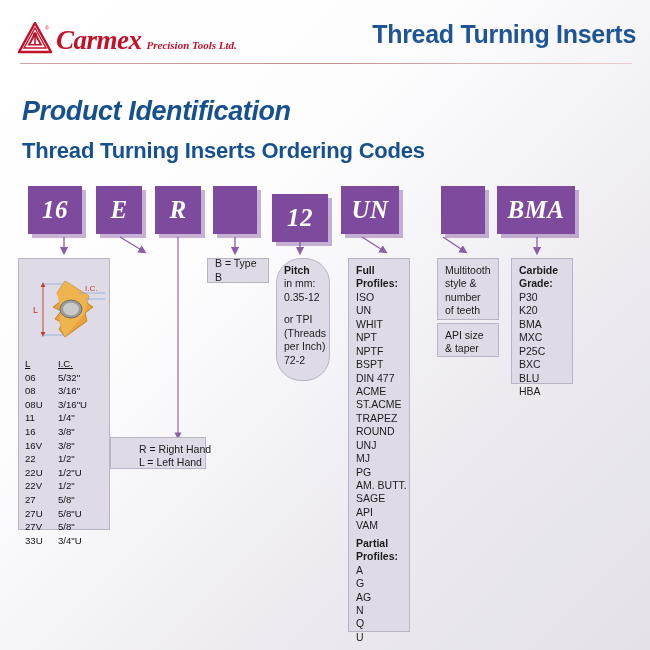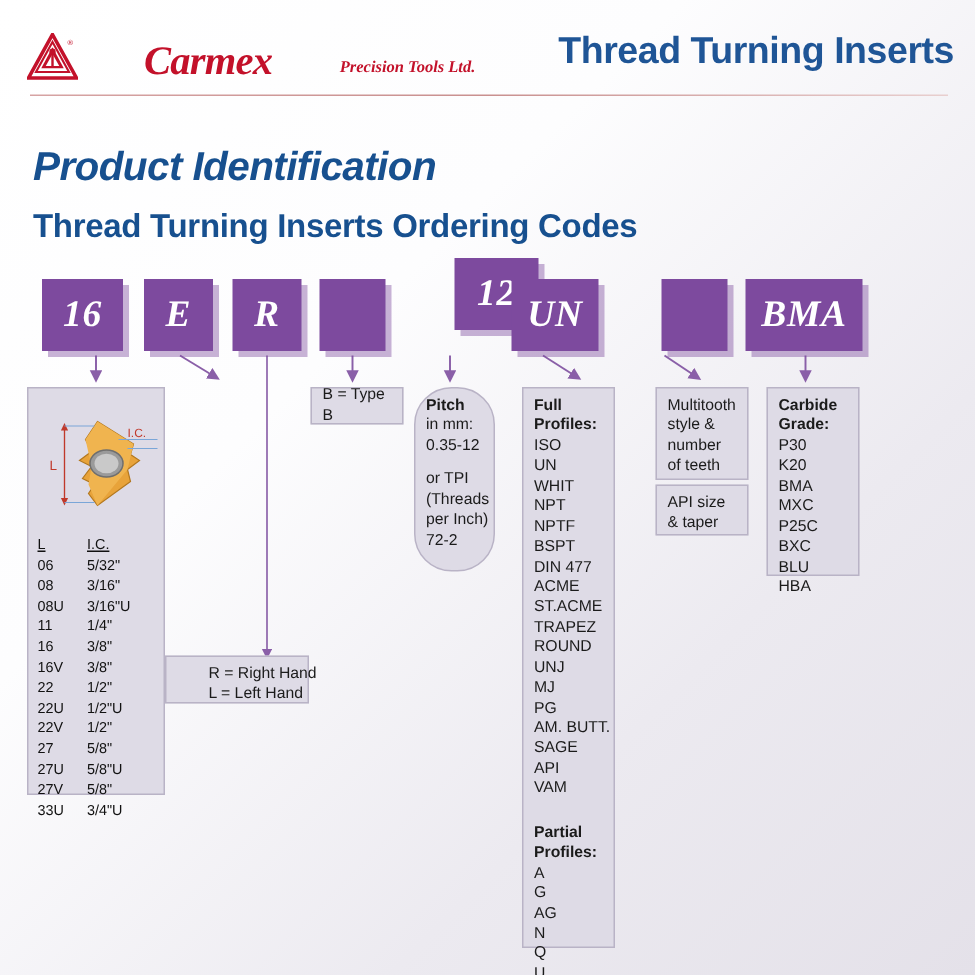--- a/index.html
+++ b/index.html
@@ -14,21 +14,21 @@
     width: 650px; height: 650px;
     background: linear-gradient(135deg,#ffffff 0%,#fdfdfe 35%,#eceaf0 70%,#e4e1e9 100%);
   }
 
   
   #header {
     position: absolute; left: 0; top: 0; width: 650px; height: 70px;
   }
   #logo-wrap {
     position: absolute; left: 18px; top: 22px;
-    display: flex; align-items: flex-end; gap: 40px;
+    display: flex; align-items: flex-end;
   }
   #logo-mark { width: 34px; height: 32px; margin-right: 4px; position: relative; }
   #logo-name {
     font-family: "Liberation Serif", serif;
     font-style: italic; font-weight: bold;
     font-size: 27px; color: #c3112a; letter-spacing: -0.5px;
     line-height: 1;
   }
   #logo-sub {
     font-family: "Liberation Serif", serif;
@@ -159,21 +159,21 @@
   </div>
   <div class="code-box" style="left:96px;top:186px;width:46px;height:48px;">
     <span>E</span>
   </div>
   <div class="code-box" style="left:155px;top:186px;width:46px;height:48px;">
     <span>R</span>
   </div>
   <div class="code-box" style="left:213px;top:186px;width:44px;height:48px;">
     <span></span>
   </div>
-  <div class="code-box" style="left:272px;top:172px;width:56px;height:48px;margin-left:31px;">
+  <div class="code-box" style="left:272px;top:194px;width:56px;height:48px;">
     <span>12</span>
   </div>
   <div class="code-box" style="left:341px;top:186px;width:58px;height:48px;">
     <span>UN</span>
   </div>
   <div class="code-box" style="left:441px;top:186px;width:44px;height:48px;">
     <span></span>
   </div>
   <div class="code-box" style="left:497px;top:186px;width:78px;height:48px;">
     <span>BMA</span>
@@ -297,21 +297,21 @@
         <span class="list-line">TRAPEZ</span>
         <span class="list-line">ROUND</span>
         <span class="list-line">UNJ</span>
         <span class="list-line">MJ</span>
         <span class="list-line">PG</span>
         <span class="list-line">AM. BUTT.</span>
         <span class="list-line">SAGE</span>
         <span class="list-line">API</span>
         <span class="list-line">VAM</span>
       </div>
-    <span class="bx-title" style="margin-top:16px;">Partial</span>
+    <span class="bx-title" style="margin-top:4px;">Partial</span>
     <span class="bx-title">Profiles:</span>
     <div id="partial-profiles-list">
         <span class="list-line">A</span>
         <span class="list-line">G</span>
         <span class="list-line">AG</span>
         <span class="list-line">N</span>
         <span class="list-line">Q</span>
         <span class="list-line">U</span>
       </div>
   </div>

